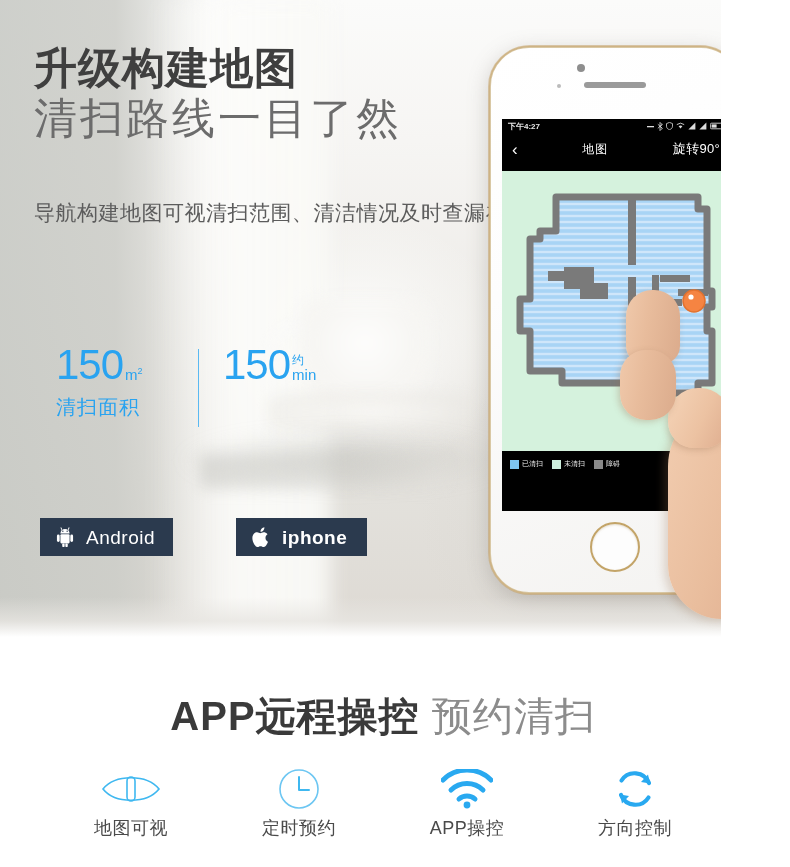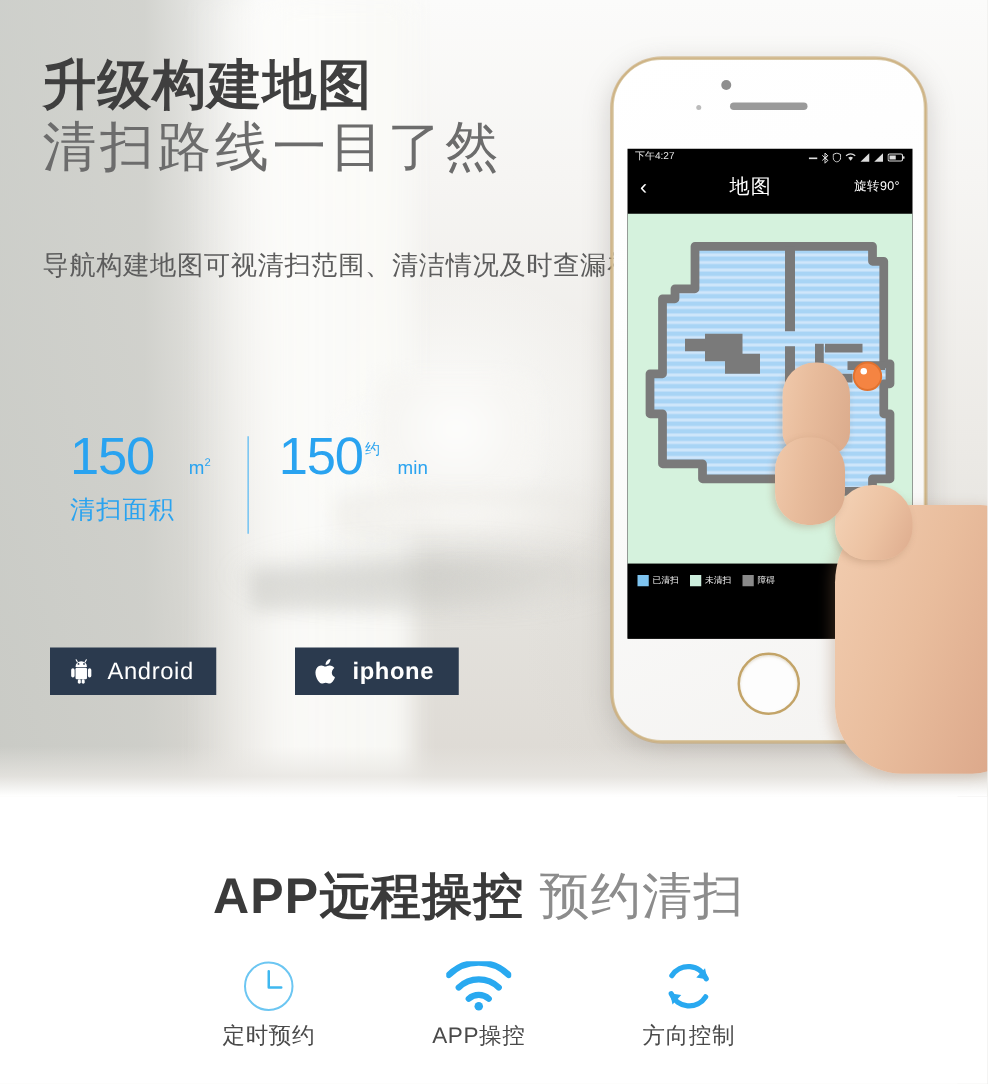--- a/index.html
+++ b/index.html
@@ -6,21 +6,21 @@
   html,body { width:790px; height:867px; }
   body {
     font-family:"Liberation Sans","DejaVu Sans",sans-serif;
     background:#ffffff;
     overflow:hidden;
     position:relative;
   }
 
   
   .hero {
-    position:absolute; left:0; top:0; width:790px; height:637px;
+    position:absolute; left:0; top:0; width:721px; height:637px;
     overflow:hidden;
     background:#e9e9e7;
   }
   
   .hero-bg {
     position:absolute; inset:0;
     background:
       radial-gradient(ellipse 150px 130px at 360px 345px, rgba(255,255,255,.95) 0%, rgba(250,250,248,.6) 55%, rgba(250,250,248,0) 100%),
       radial-gradient(ellipse 120px 100px at 300px 430px, rgba(225,224,220,.8) 0%, rgba(225,224,220,0) 100%),
       radial-gradient(ellipse 200px 170px at 620px 520px, rgba(214,211,206,.7) 0%, rgba(214,211,206,0) 100%),
@@ -90,21 +90,21 @@
   .stats { position:absolute; left:56px; top:345px; display:flex; align-items:flex-start; }
   .stat { width:130px; }
   .stat.second { width:150px; }
   .stat-num-row { display:flex; align-items:flex-end; }
   .stat-num {
     font-size:42px; color:#29a3f0; font-weight:normal; line-height:.95;
     letter-spacing:-1px;
   }
   .stat-unit-stack { display:flex; flex-direction:column; align-items:flex-start; margin-left:2px; margin-bottom:3px; }
   .stat-approx { font-size:12px; color:#29a3f0; line-height:1; margin-bottom:1px; }
-  .stat-unit { font-size:15px; color:#29a3f0; line-height:1;margin-left:26px; }
+  .stat-unit { font-size:15px; color:#29a3f0; line-height:1; }
   .stat-unit sup { font-size:9px; }
   .stat-label { font-size:20px; color:#29a3f0; margin-top:9px; letter-spacing:1px; }
   .stat-divider {
     width:1px; height:78px; background:#5ab9f2; margin:4px 24px 0 12px;
   }
 
   
   .badges { position:absolute; left:40px; top:518px; display:flex; }
   .badge {
     height:38px; background:#2b3a4e; display:flex; align-items:center;
@@ -146,32 +146,32 @@
   .home-btn {
     position:absolute; left:50%; bottom:20px; transform:translateX(-50%);
     width:50px; height:50px; border-radius:50%;
     background:#fdfdfd;
     border:2px solid #c3a468;
     box-shadow:inset 0 1px 2px rgba(180,160,120,.35);
   }
 
   
   .statusbar {
-    height:14px; display:flex; justify-content:space-between;
-    padding:0 6px; color:#e8e8e8; font-size:8px;
+    height:14px; display:flex; align-items:center; justify-content:space-between;
+    padding:0 6px; color:#e8e8e8; font-size:8px;font-weight:bold;
   }
   .sb-icons { display:flex; align-items:center; gap:3px; }
   .sb-icons svg { display:block; }
   .navbar {
     height:32px; display:flex; align-items:center; justify-content:space-between;
     padding:0 10px; color:#ffffff;
   }
   .nav-back { font-size:17px; line-height:1; cursor:pointer; }
-  .nav-title { font-size:16px; letter-spacing:1px; }
-  .nav-action { font-size:10px; letter-spacing:.3px; }
+  .nav-title { font-size:12px; letter-spacing:1px; }
+  .nav-action { font-size:13px; letter-spacing:.3px; }
   .map-area {
     position:absolute; left:0; top:52px; width:228px; height:280px;
     background:#d5f2dd; overflow:hidden;
   }
   .map-svg { display:block; width:228px; height:280px; }
   .legendbar {
     position:absolute; left:0; bottom:0; width:228px; height:60px;
     background:#000000;
   }
   .legend-row {
@@ -404,20 +404,29 @@
   <div class="hero-bottom-fade"></div>
 </div>
 
 <div class="bottom">
   <div class="bottom-title">
     <span class="bt-strong">APP远程操控</span>
     <span class="bt-light">预约清扫</span>
   </div>
 
   <div class="features">
+    <div class="feature">
+      <div class="feature-ico">
+        <svg width="60" height="34" viewBox="0 0 60 34">
+          <path d="M2 17 C14 2, 46 2, 58 17 C46 32, 14 32, 2 17 Z" fill="none" stroke="#3fb8f0" stroke-width="1.6"></path>
+          <rect x="26" y="5" width="8" height="24" rx="4" fill="none" stroke="#3fb8f0" stroke-width="1.6"></rect>
+        </svg>
+      </div>
+      <div class="feature-label">地图可视</div>
+    </div>
 
     <div class="feature">
       <div class="feature-ico">
         <svg width="44" height="44" viewBox="0 0 44 44">
           <circle cx="22" cy="22" r="19" fill="none" stroke="#6cc6f2" stroke-width="1.6"></circle>
           <path d="M22 10 L22 23 L32 23" fill="none" stroke="#3fb8f0" stroke-width="2" stroke-linecap="round" stroke-linejoin="round"></path>
         </svg>
       </div>
       <div class="feature-label">定时预约</div>
     </div>

